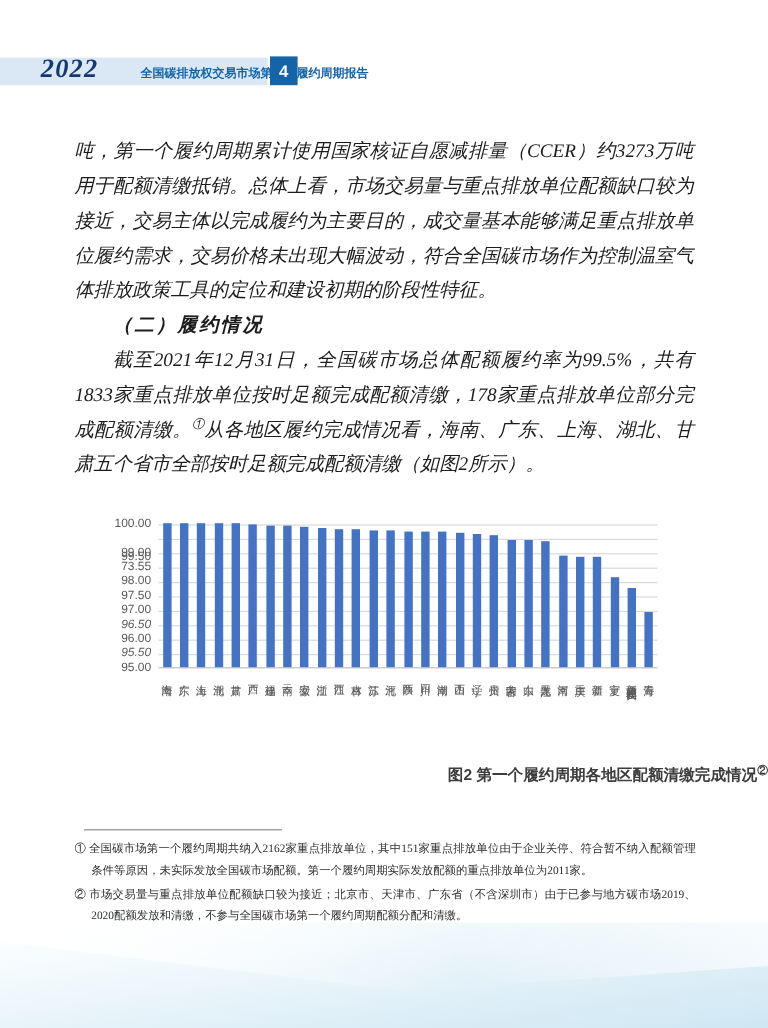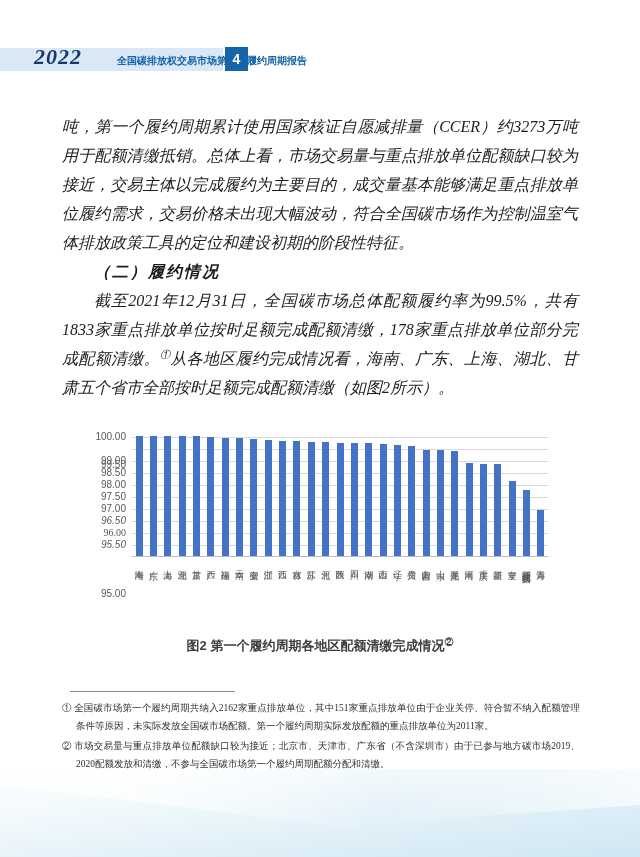--- a/index.html
+++ b/index.html
@@ -58,21 +58,21 @@
   }
   .xtick {
     position:absolute; top:0; width:12px;
     writing-mode:vertical-rl; text-orientation:upright;
     font-size:9px; letter-spacing:1px; color:#595959; line-height:12px;
   }
   .chart-x-axis { position:absolute; left:44px; top:133px; width:416px; height:70px; }
 
   
   .figure-caption {
-    position:absolute; left:0; top:636px; width:640px; text-align:center;
+    position:absolute; left:0; top:636px; width:640px; text-align:right;
     font-family:"Liberation Sans", sans-serif; font-weight:600;
     font-size:13px; color:#3d3d3d;
   }
   .figure-caption sup { font-size:9px; }
 
   
   .footnote-sep {
     position:absolute; left:70px; top:691px; width:165px; height:1px; background:#8c8c8c;
   }
   .footnotes {
@@ -112,28 +112,28 @@
     <p>吨，第一个履约周期累计使用国家核证自愿减排量（CCER）约3273万吨用于配额清缴抵销。总体上看，市场交易量与重点排放单位配额缺口较为接近，交易主体以完成履约为主要目的，成交量基本能够满足重点排放单位履约需求，交易价格未出现大幅波动，符合全国碳市场作为控制温室气体排放政策工具的定位和建设初期的阶段性特征。</p>
     <p class="section-heading">（二）履约情况</p>
     <p class="para-indent"><span>截至2021年12月31日，全国碳市场总体配额履约率为99.5%，共有1833家重点排放单位按时足额完成配额清缴，178家重点排放单位部分完成配额清缴。</span><sup class="fnref">①</sup><span>从各地区履约完成情况看，海南、广东、上海、湖北、甘肃五个省市全部按时足额完成配额清缴（如图2所示）。</span></p>
   </div>
 
   <div class="chart">
     <div>
         <div class="ytick" style="top: 2px;">100.00</div>
         <div class="ytick" style="top: 30px;">99.50</div>
         <div class="ytick" style="top: 26px;">99.00</div>
-        <div class="ytick" style="top: 38px;">98.50</div>
+        <div class="ytick" style="top: 38px;">73.55</div>
         <div class="ytick" style="top: 50px;">98.00</div>
         <div class="ytick" style="top: 62px;">97.50</div>
         <div class="ytick" style="top: 74px;">97.00</div>
         <div class="ytick" style="top: 86px; font-style: italic;">96.50</div>
-        <div class="ytick" style="top: 98px; font-family: Liberation Serif, serif;">96.00</div>
+        <div class="ytick" style="top: 98px;">96.00</div>
         <div class="ytick" style="top: 110px; font-style: italic;">95.50</div>
-        <div class="ytick" style="top: 122px; margin-top: 37px;">95.00</div>
+        <div class="ytick" style="top: 122px;">95.00</div>
       </div>
     <div class="chart-plot">
         <div class="gridline" style="top: 0px;"></div>
         <div class="gridline" style="top: 12px;"></div>
         <div class="gridline" style="top: 24px;"></div>
         <div class="gridline" style="top: 36px;"></div>
         <div class="gridline" style="top: 48px;"></div>
         <div class="gridline" style="top: 60px;"></div>
         <div class="gridline" style="top: 72px;"></div>
         <div class="gridline" style="top: 84px;"></div>

